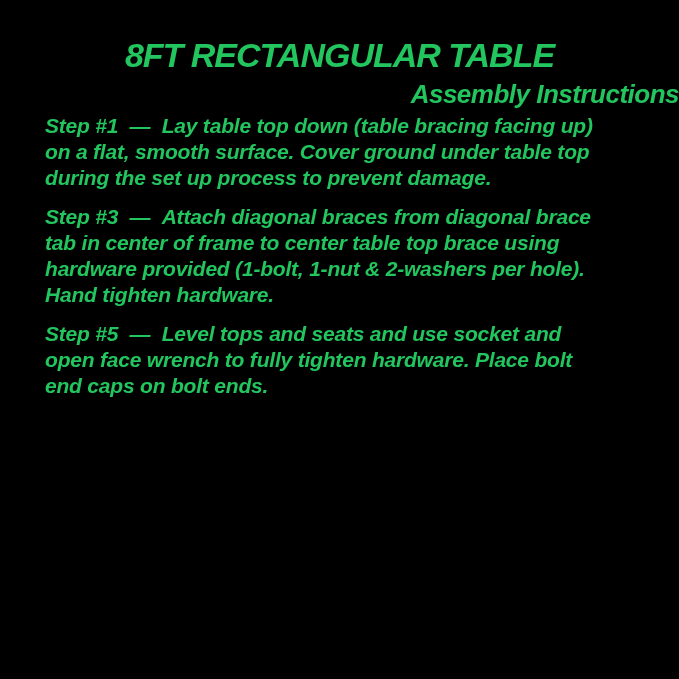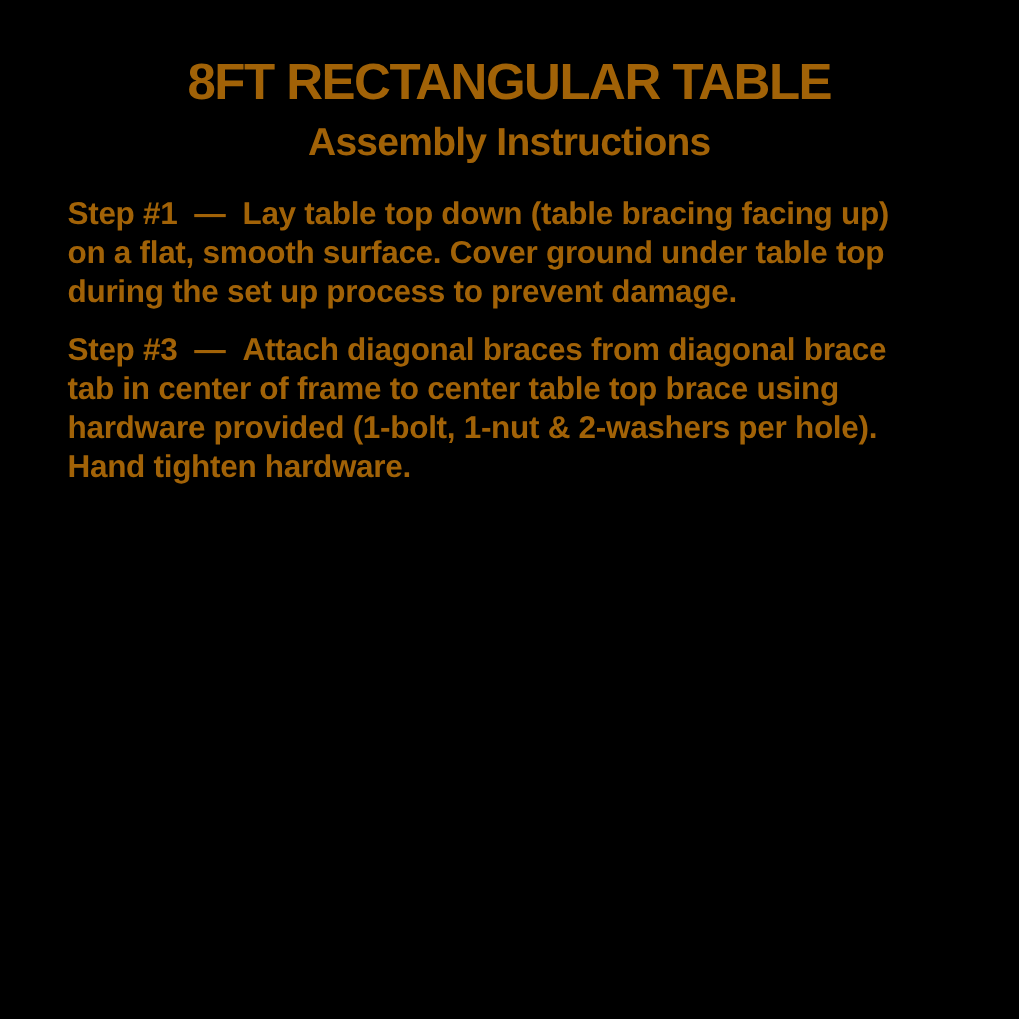--- a/index.html
+++ b/index.html
@@ -7,44 +7,45 @@
     padding: 0;
     width: 679px;
     height: 679px;
     background: #000000;
     overflow: hidden;
   }
   .sheet {
     width: 679px;
     height: 679px;
     background: #000000;
-    color: #a16207;
+    color: #22c55e;
     font-family: "Liberation Sans", sans-serif;
     font-weight: bold;
     box-sizing: border-box;
+    font-style: italic;
   }
   .title {
     margin: 0;
     padding-top: 36px;
     text-align: center;
     font-size: 34px;
     line-height: 39px;
     letter-spacing: -1px;
     font-weight: bold;
   }
   .subtitle {
     margin: 4px 0 0 0;
-    text-align: center;
+    text-align: right;
     font-size: 26px;
     line-height: 30px;
     letter-spacing: -0.5px;
     font-weight: bold;
   }
   .steps {
-    margin-top: 21px;
+    margin-top: 4px;
     padding-left: 45px;
     padding-right: 24px;
     width: 610px;
     box-sizing: content-box;
   }
   .step {
     margin: 0 0 13px 0;
     font-size: 21px;
     line-height: 26px;
     letter-spacing: -0.2px;
@@ -59,14 +60,17 @@
   <h1 class="title">8FT RECTANGULAR TABLE</h1>
   <h2 class="subtitle">Assembly Instructions</h2>
   <div class="steps">
     <p class="step">Step #1 &nbsp;— &nbsp;Lay table top down (table bracing facing up)
 on a flat, smooth surface. Cover ground under table top
 during the set up process to prevent damage.</p>
     <p class="step">Step #3 &nbsp;— &nbsp;Attach diagonal braces from diagonal brace
 tab in center of frame to center table top brace using
 hardware provided (1-bolt, 1-nut &amp; 2-washers per hole).
 Hand tighten hardware.</p>
+    <p class="step">Step #5 &nbsp;— &nbsp;Level tops and seats and use socket and
+open face wrench to fully tighten hardware. Place bolt
+end caps on bolt ends.</p>
   </div>
 </div>
 
 </body></html>

